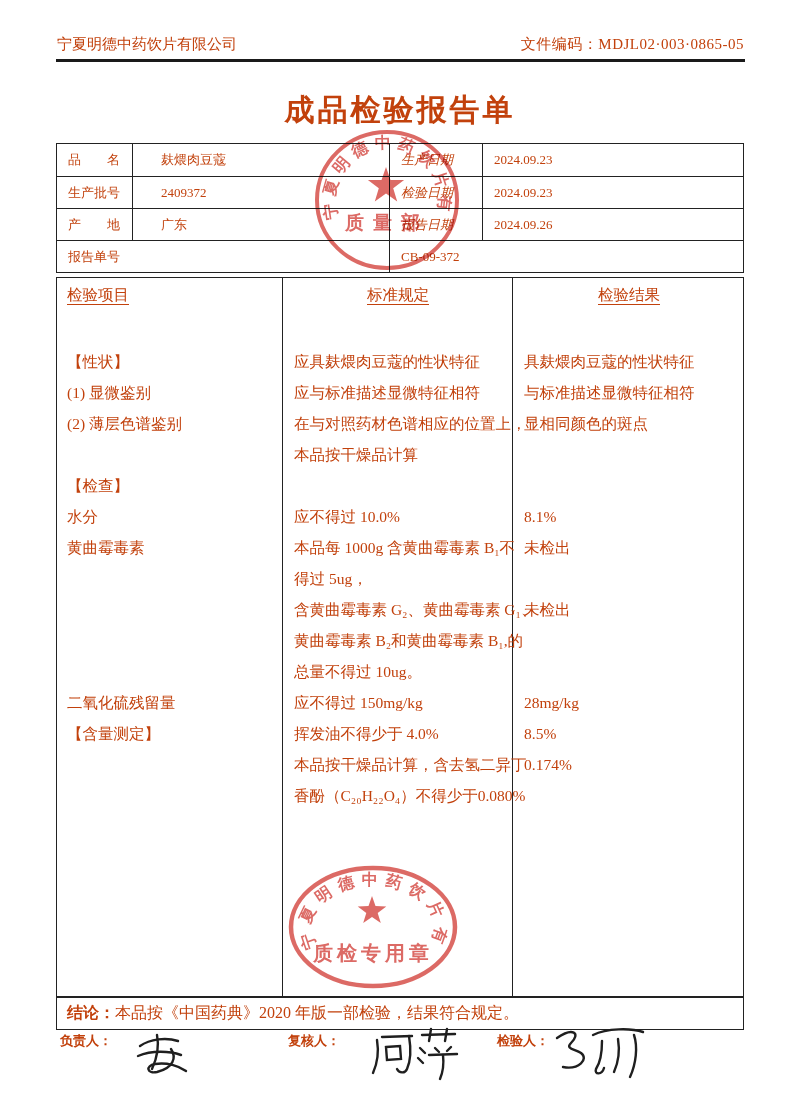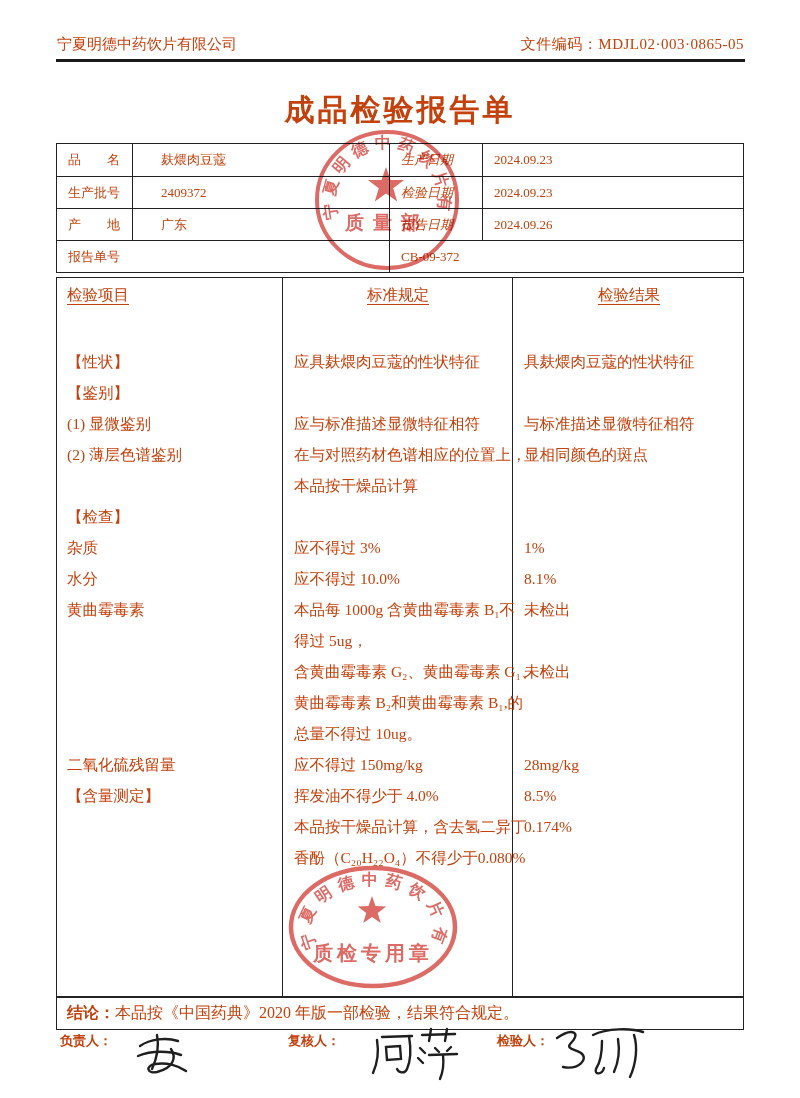--- a/index.html
+++ b/index.html
@@ -100,65 +100,47 @@
           </div>
           <div class="rcol c2">
             <div class="rline">应具麸煨肉豆蔻的性状特征</div>
           </div>
           <div class="rcol c3">
             <div class="rline">具麸煨肉豆蔻的性状特征</div>
           </div>
         </div>
         <div class="rrow" style="height: 31px;">
           <div class="rcol c1">
-            <div class="rline">【鉴别】</div>
+            <div class="rline">(1) 显微鉴别</div>
+          </div>
+          <div class="rcol c2">
+            <div class="rline">应与标准描述显微特征相符</div>
+          </div>
+          <div class="rcol c3">
+            <div class="rline">与标准描述显微特征相符</div>
+          </div>
+        </div>
+        <div class="rrow" style="height: 62px;">
+          <div class="rcol c1">
+            <div class="rline">(2) 薄层色谱鉴别</div>
+          </div>
+          <div class="rcol c2">
+            <div class="rline">在与对照药材色谱相应的位置上，</div>
+            <div class="rline">本品按干燥品计算</div>
+          </div>
+          <div class="rcol c3">
+            <div class="rline">显相同颜色的斑点</div>
+          </div>
+        </div>
+        <div class="rrow" style="height: 31px;">
+          <div class="rcol c1">
+            <div class="rline">【检查】</div>
           </div>
           <div class="rcol c2"></div>
           <div class="rcol c3"></div>
-        </div>
-        <div class="rrow" style="height: 31px;">
-          <div class="rcol c1">
-            <div class="rline">(1) 显微鉴别</div>
-          </div>
-          <div class="rcol c2">
-            <div class="rline">应与标准描述显微特征相符</div>
-          </div>
-          <div class="rcol c3">
-            <div class="rline">与标准描述显微特征相符</div>
-          </div>
-        </div>
-        <div class="rrow" style="height: 62px;">
-          <div class="rcol c1">
-            <div class="rline">(2) 薄层色谱鉴别</div>
-          </div>
-          <div class="rcol c2">
-            <div class="rline">在与对照药材色谱相应的位置上，</div>
-            <div class="rline">本品按干燥品计算</div>
-          </div>
-          <div class="rcol c3">
-            <div class="rline">显相同颜色的斑点</div>
-          </div>
-        </div>
-        <div class="rrow" style="height: 31px;">
-          <div class="rcol c1">
-            <div class="rline">【检查】</div>
-          </div>
-          <div class="rcol c2"></div>
-          <div class="rcol c3"></div>
-        </div>
-        <div class="rrow" style="height: 31px;">
-          <div class="rcol c1">
-            <div class="rline">杂质</div>
-          </div>
-          <div class="rcol c2">
-            <div class="rline">应不得过 3%</div>
-          </div>
-          <div class="rcol c3">
-            <div class="rline">1%</div>
-          </div>
         </div>
         <div class="rrow" style="height: 31px;">
           <div class="rcol c1">
             <div class="rline">水分</div>
           </div>
           <div class="rcol c2">
             <div class="rline">应不得过 10.0%</div>
           </div>
           <div class="rcol c3">
             <div class="rline">8.1%</div>

